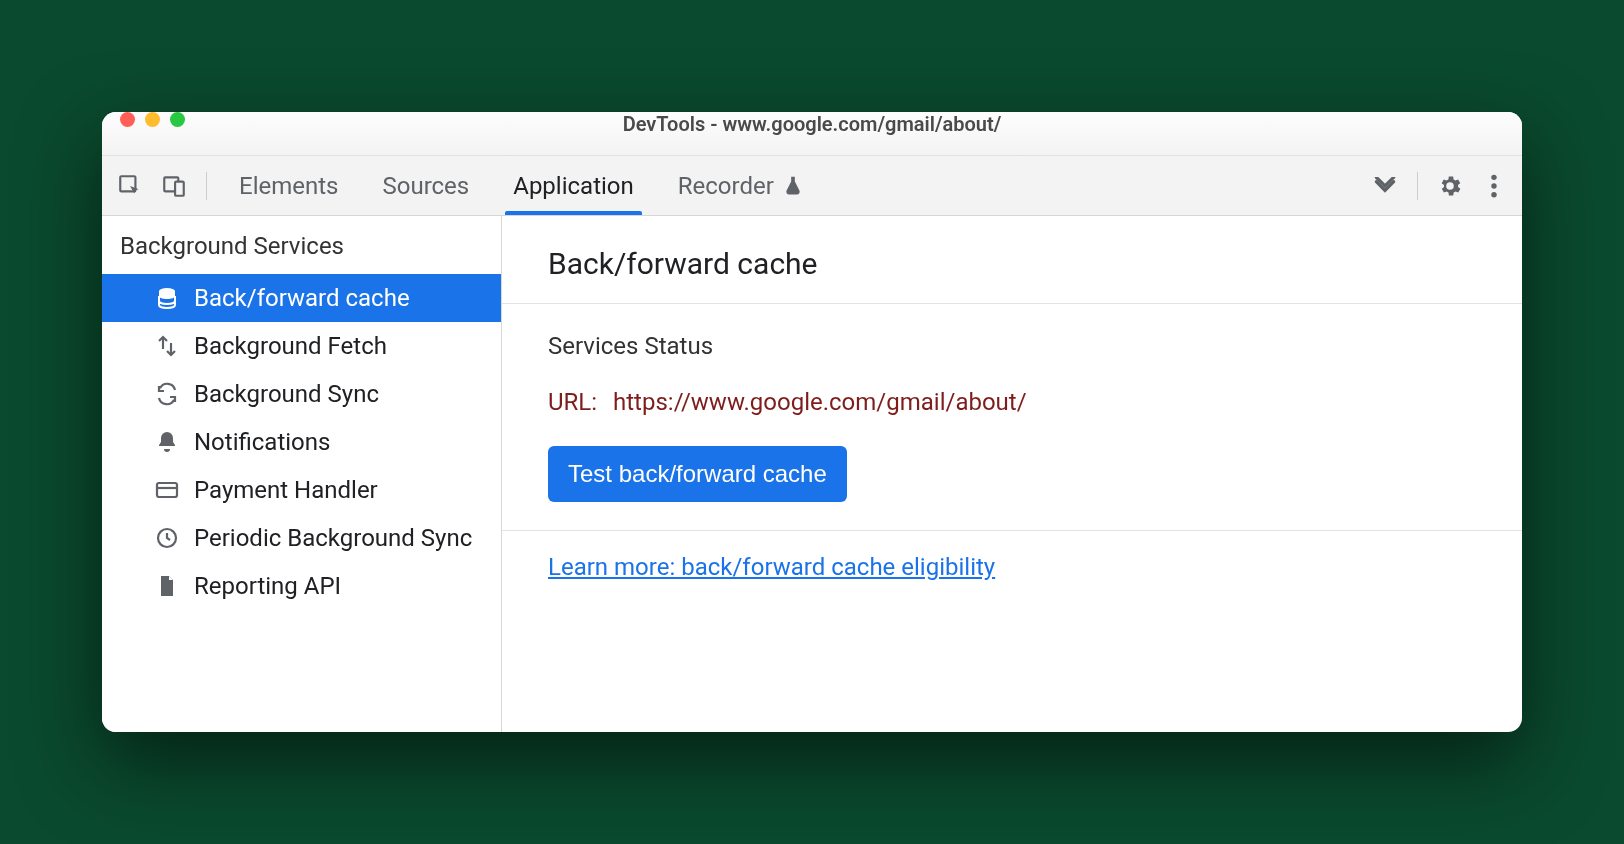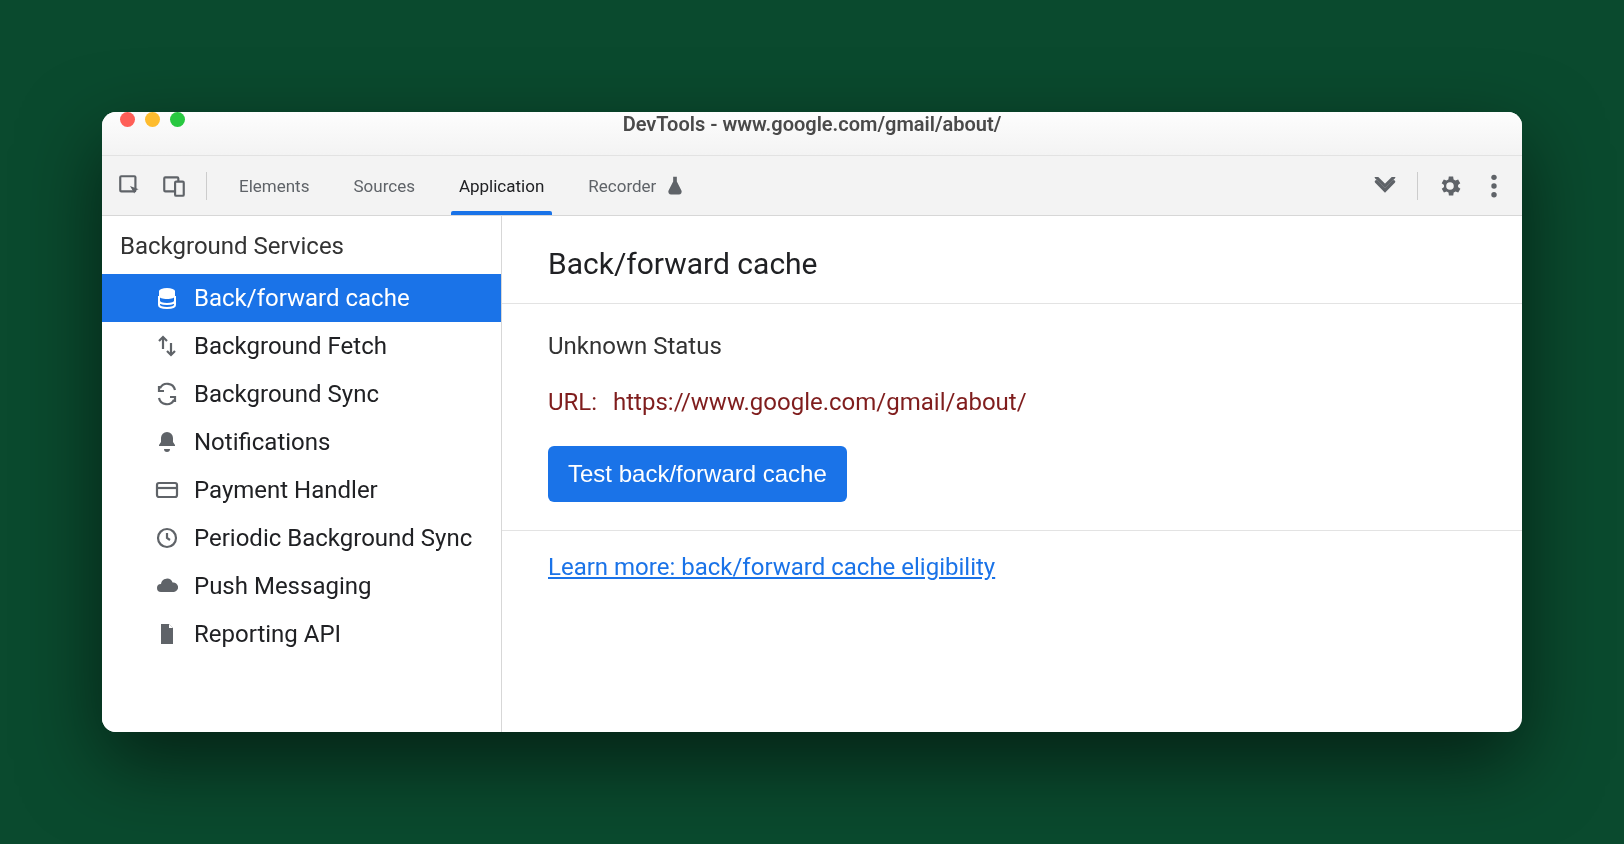--- a/index.html
+++ b/index.html
@@ -59,21 +59,21 @@
     display:flex;align-items:center;justify-content:center;
     color:#5f6368;
   }
   .toolbar-sep {
     width: 1px; height: 28px; background:#ccc; margin: 0 6px;
   }
   .tab {
     padding: 0 18px;
     height: 100%;
     display:flex; align-items:center; gap:8px;
-    font-size: 17px;
+    font-size: 24px;
     color:#5f6368;
     cursor:pointer;
     position:relative;
   }
   .tab.active { color:#202124; }
   .tab.active::after {
     content:""; position:absolute; bottom:0; left:10px; right:10px; height:4px;
     background:#1a73e8; border-radius:2px 2px 0 0;
   }
   .spacer { flex:1; }
@@ -266,44 +266,36 @@
       <div class="side-item">
         <span class="ic">
           <svg width="24" height="24" viewBox="0 0 24 24" fill="none" stroke="currentColor" stroke-width="2.2">
               <circle cx="12" cy="12" r="9"></circle>
               <path d="M12 7v5l3 2"></path>
             </svg>
         </span>
         <span>Periodic Background Sync</span>
       </div>
 
-      <div class="side-item">
-        <span class="ic">
-          <svg width="24" height="24" viewBox="0 0 24 24" fill="currentColor">
-              <path d="M19 18H6a4 4 0 0 1 0-8 6 6 0 0 1 11.6-1.5A4.5 4.5 0 0 1 19 18Z"></path>
-            </svg>
-        </span>
-        <span>Push Messaging</span>
-      </div>
 
       <div class="side-item">
         <span class="ic">
           <svg width="24" height="24" viewBox="0 0 24 24" fill="currentColor">
               <path d="M6 2h8l4 4v16H6Z"></path>
               <path d="M14 2v4h4" fill="#fff"></path>
             </svg>
         </span>
         <span>Reporting API</span>
       </div>
     </div>
 
     <div class="main">
       <div class="main-heading">Back/forward cache</div>
       <div class="main-block">
-        <div class="status-line">Unknown Status</div>
+        <div class="status-line">Services Status</div>
         <div class="url-line">
           <span class="url-label">URL:</span>
           <span>https://www.google.com/gmail/about/</span>
         </div>
         <button class="btn">Test back/forward cache</button>
       </div>
       <div class="link-block">
         <a class="link">Learn more: back/forward cache eligibility</a>
       </div>
     </div>

